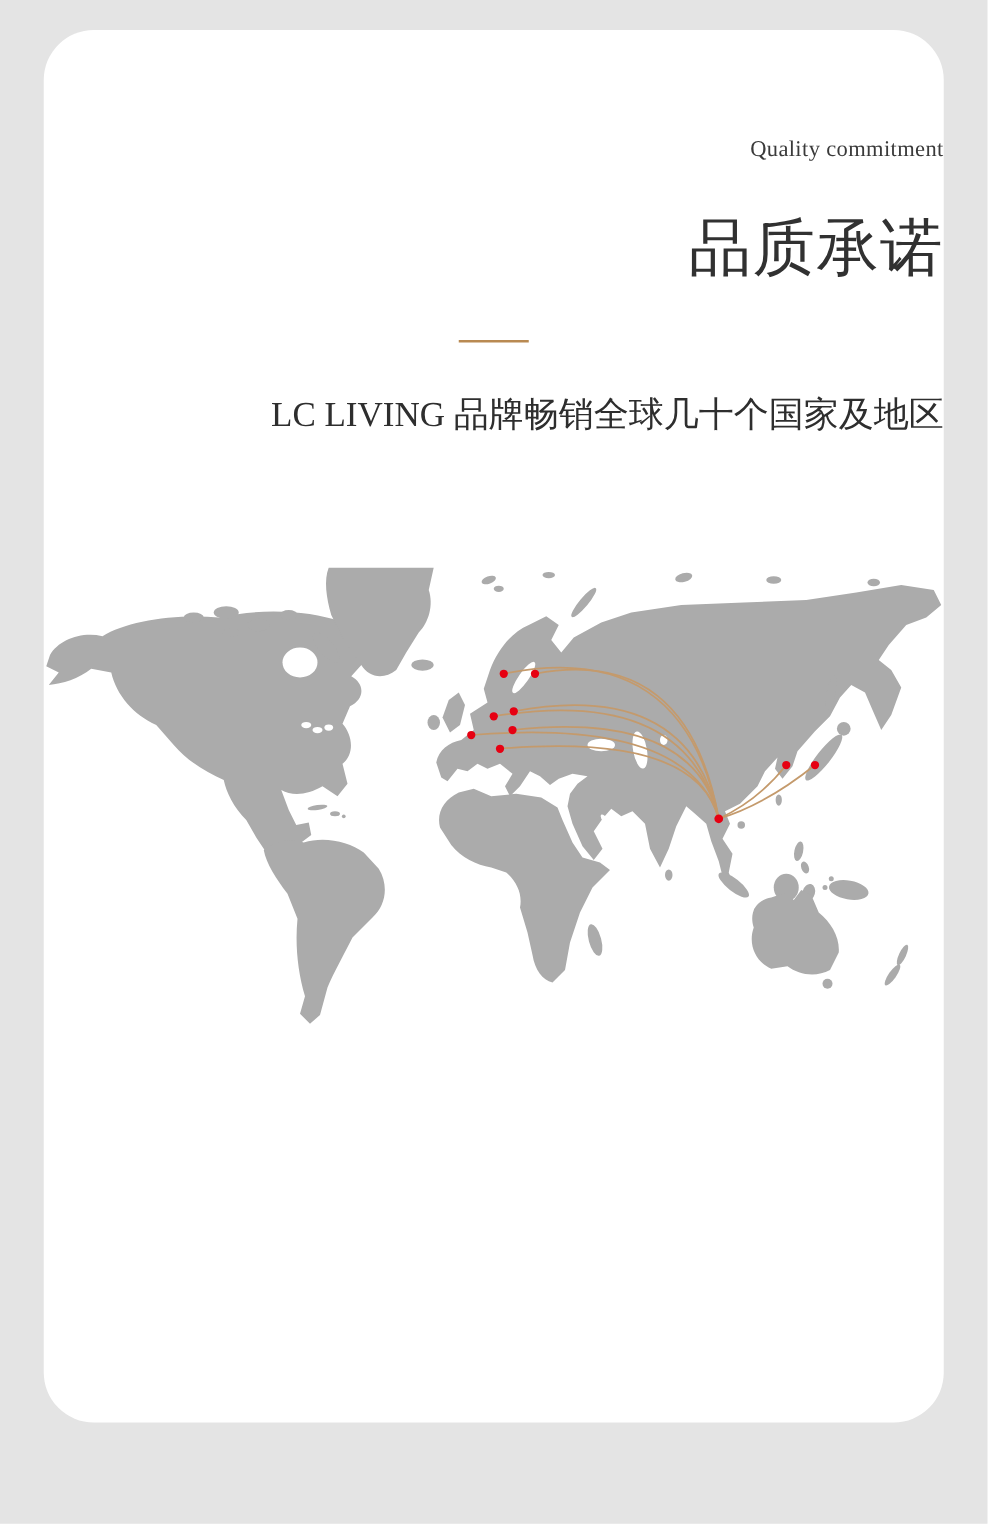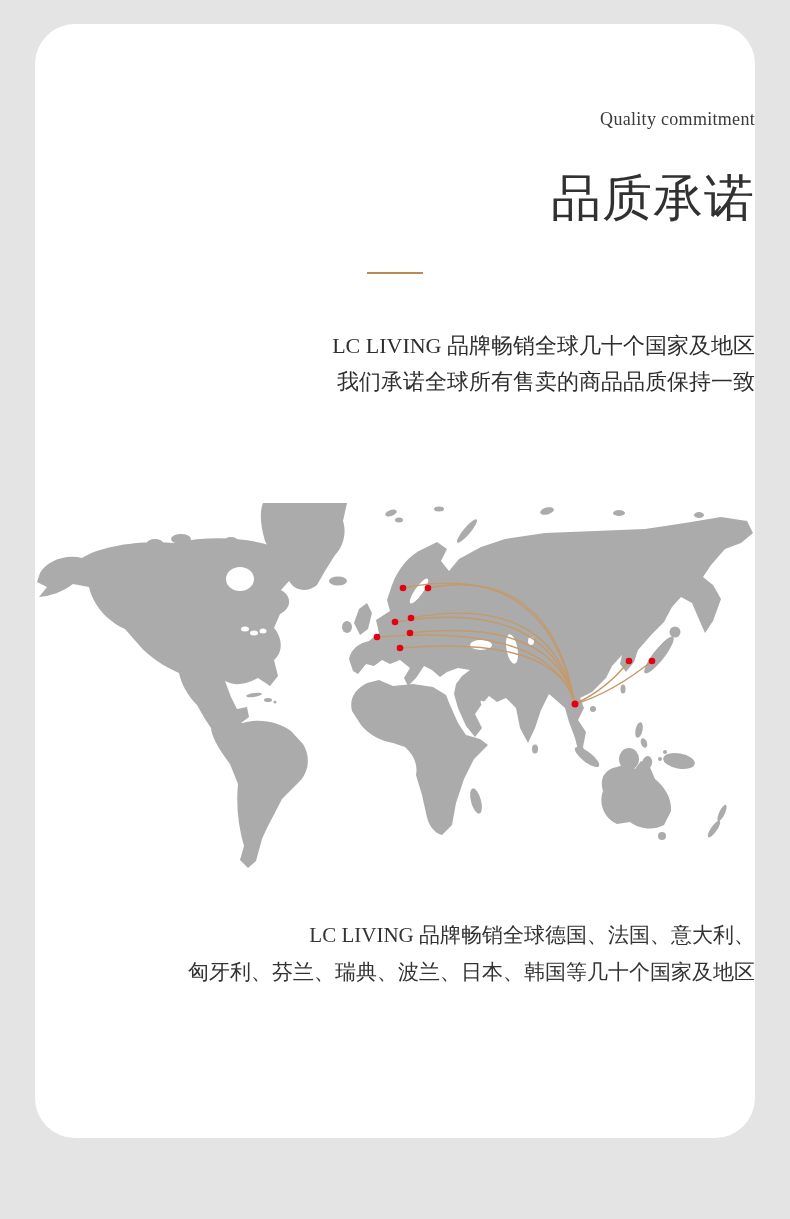--- a/index.html
+++ b/index.html
@@ -30,22 +30,22 @@
     font-weight:500;
     letter-spacing:1px;
     color:#313131;
   }
   .divider{
     width:56px;height:2px;
     margin:49px auto 0 auto;
     background:#b98a52;
   }
   .intro{
-    margin-top:54px;
-    font-size:22px;line-height:36px;
+    margin-top:41px;
+    font-size:28px;line-height:36px;
     color:#2e2e2e;
   }
   .map-wrap{
     margin-top:103px;
     width:720px;height:390px;
   }
   .map-wrap svg{display:block;}
   .caption{
     margin-top:24px;
     font-size:21px;line-height:37px;
@@ -67,21 +67,20 @@
 <div class="card" style="background: rgb(255, 255, 255);">
 
   <div class="eyebrow">Quality commitment</div>
 
   <div class="page-title">品质承诺</div>
 
   <div class="divider" style="background: rgb(185, 138, 82);"></div>
 
   <div class="intro">
     <div>LC LIVING 品牌畅销全球几十个国家及地区</div>
-    <div>我们承诺全球所有售卖的商品品质保持一致</div>
   </div>
 
   <div class="map-wrap">
     <svg id="worldmap" width="720" height="390" viewBox="0 -34 720 390" xmlns="http://www.w3.org/2000/svg">
       <g id="landmasses">
 
         <path class="land" d="M 5 36 C 12 24 30 17 47 21 C 66 9 104 3 140 6 C 176 -2 213 1 237 9 L 261 19 C 271 26 269 37 255 43 L 246 53 C 257 59 257 71 245 77 L 239 91 C 247 100 249 115 239 123 L 243 139 L 235 149 L 223 141 C 211 148 199 149 190 144 L 196 160 L 202 172 L 212 170 L 214 180 L 206 186 L 196 192 L 186 198 L 178 194 L 170 182 L 162 168 C 152 158 146 146 144 136 C 130 130 114 120 104 108 L 90 92 C 72 84 58 68 54 50 L 38 47 C 28 55 15 59 4 60 L 12 50 L 2 45 Z" fill="#ababab"></path>
 
         <path class="land" d="M 202 -34 L 312 -34 L 308 -16 C 312 -4 308 10 300 18 L 290 34 L 282 48 C 272 56 260 54 254 44 L 240 24 L 230 4 C 226 -10 224 -24 228 -34 Z" fill="#ababab"></path>
 
@@ -166,19 +165,15 @@
           <circle cx="376" cy="81" r="3.3" fill="#e60012"></circle>
           <circle cx="368" cy="51" r="3.3" fill="#e60012"></circle>
           <circle cx="393" cy="51" r="3.3" fill="#e60012"></circle>
           <circle cx="594" cy="124" r="3.3" fill="#e60012"></circle>
           <circle cx="617" cy="124" r="3.3" fill="#e60012"></circle>
           <circle cx="540" cy="167" r="3.5" fill="#e60012"></circle>
         </g>
     </svg>
   </div>
 
-  <div class="caption">
-    <div>LC LIVING 品牌畅销全球德国、法国、意大利、</div>
-    <div>匈牙利、芬兰、瑞典、波兰、日本、韩国等几十个国家及地区</div>
-  </div>
 
 
 </div>
 
 </body></html>

